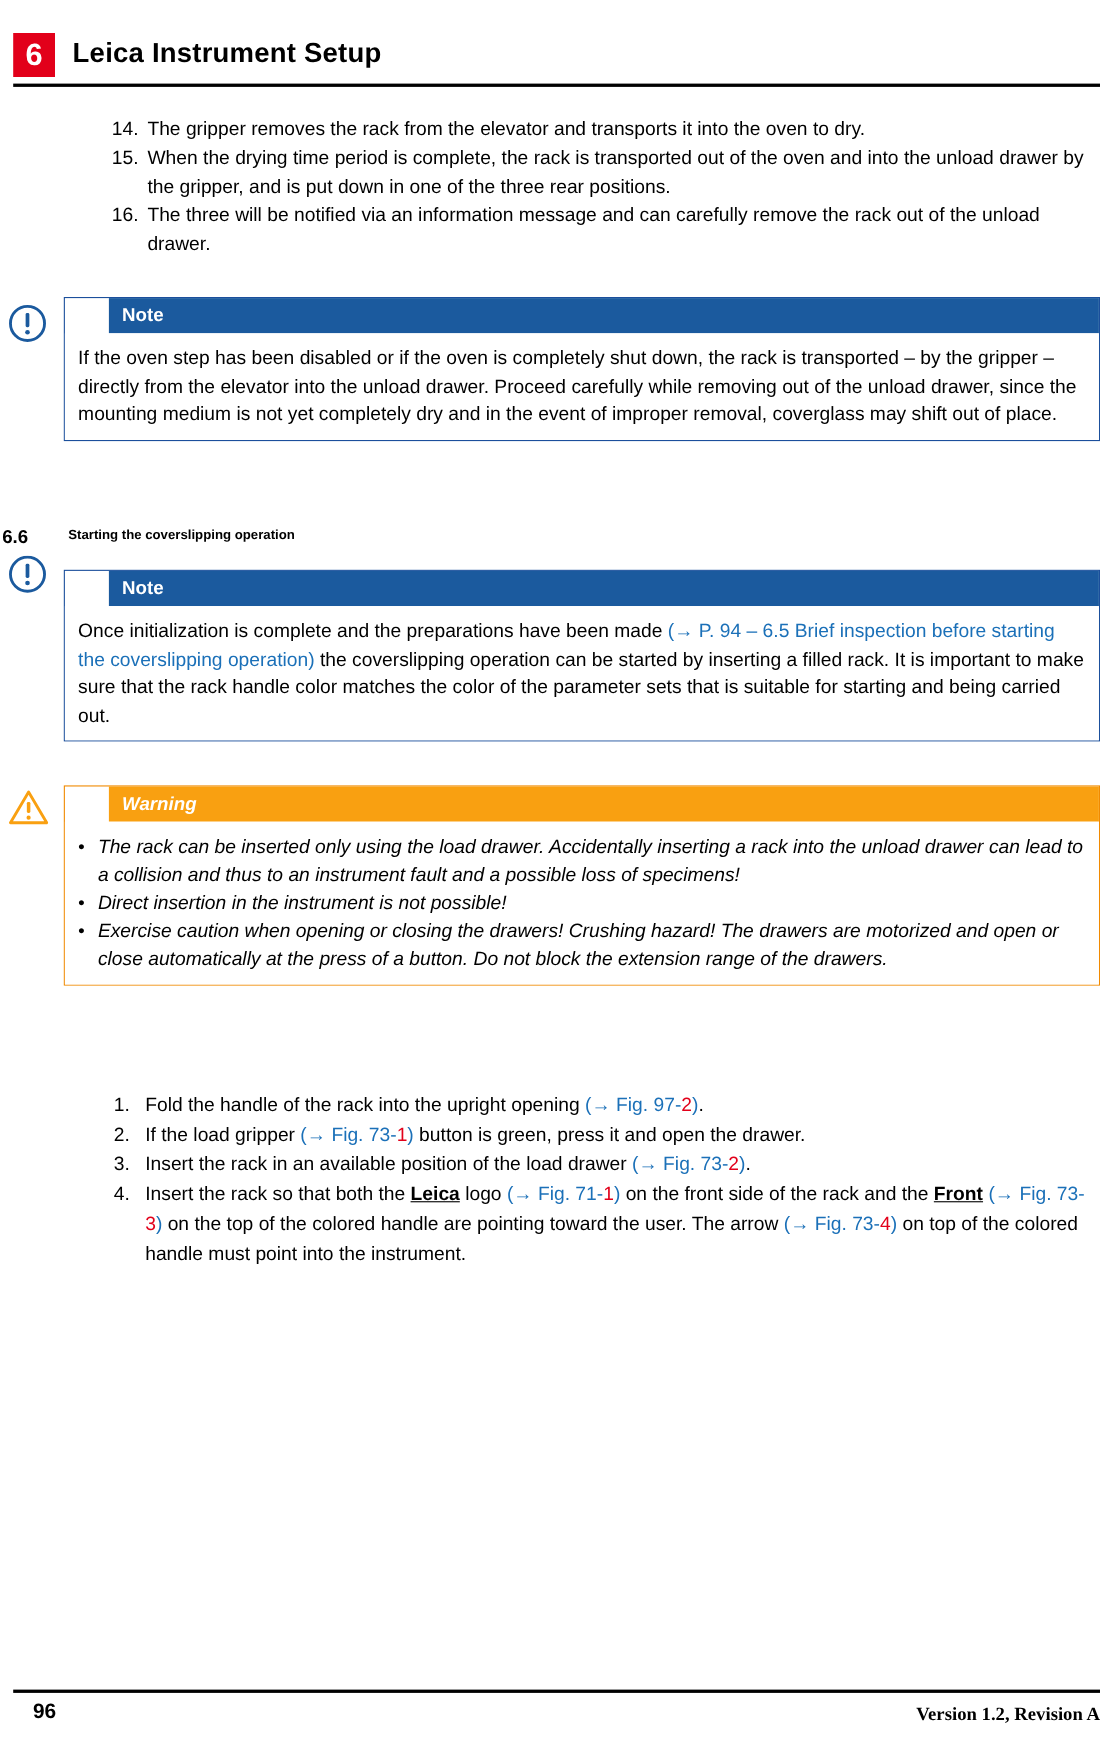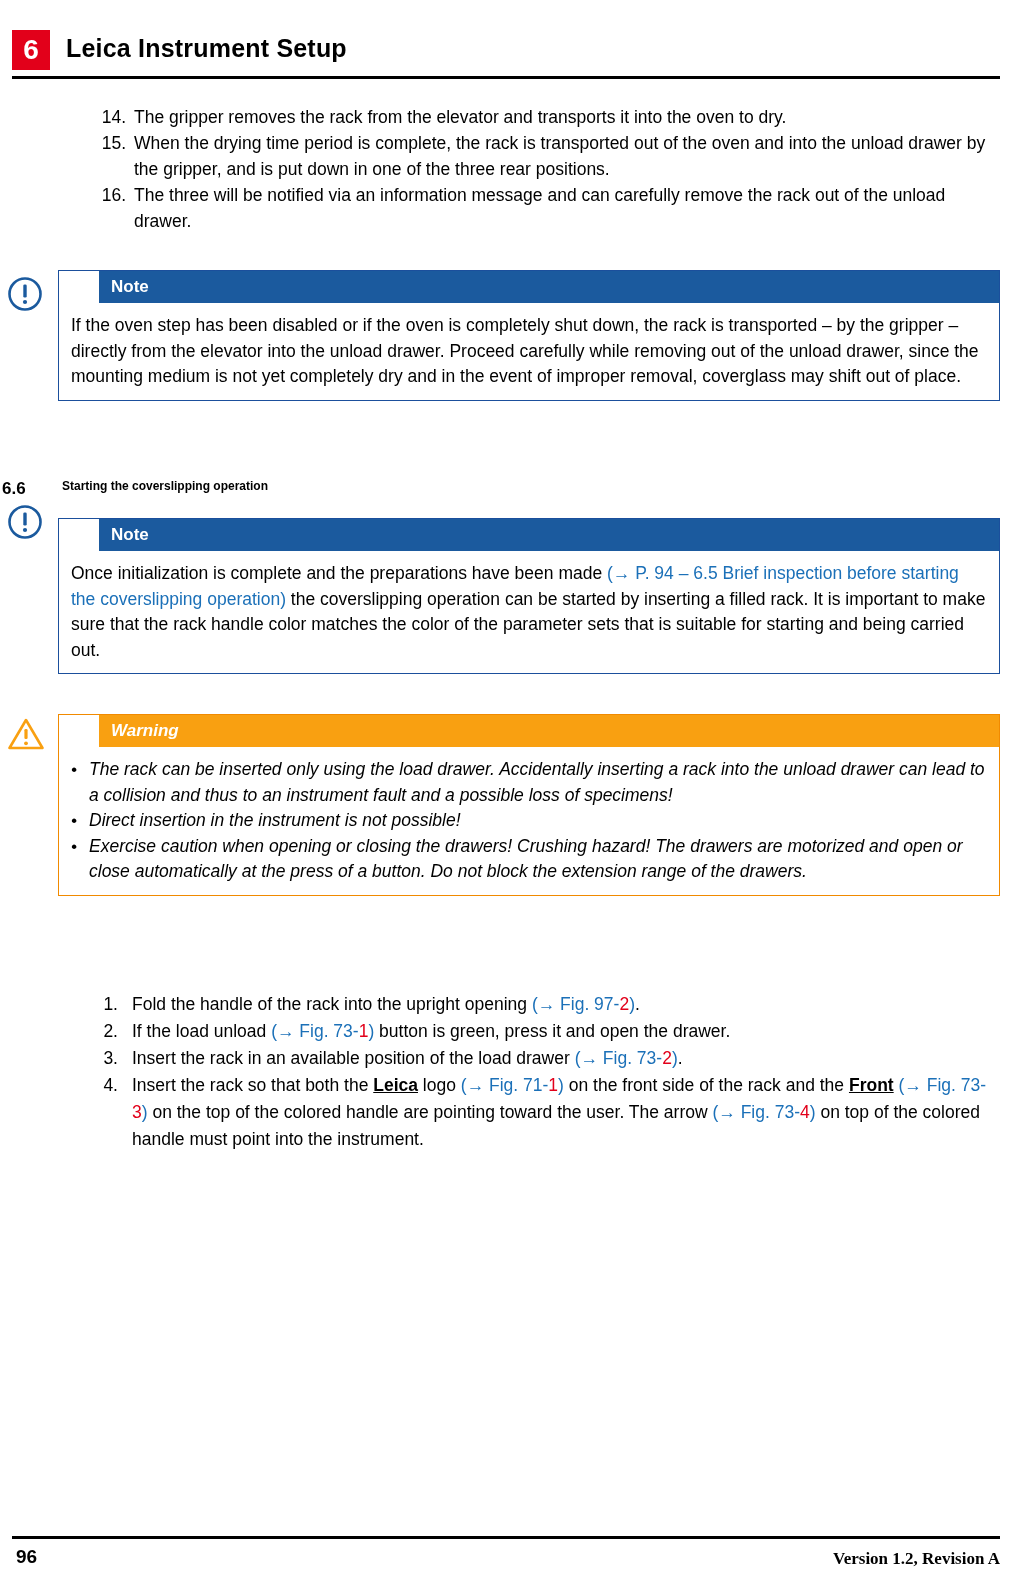--- a/index.html
+++ b/index.html
@@ -157,21 +157,21 @@
   .footer-rule {
     position: absolute;
     left: 12px;
     top: 1536px;
     width: 988px;
     height: 3px;
     background: #000000;
   }
   .footer-left {
     position: absolute;
-    left: 16px;
+    left: 30px;
     top: 1546px;
     font-size: 19px;
     font-weight: bold;
   }
   .footer-right {
     position: absolute;
     right: 12px;
     top: 1549px;
     font-size: 17px;
     font-weight: bold;
@@ -256,21 +256,21 @@
     </div>
   </div>
 
   <div class="ol-block" style="left:92px; top:991px; width:905px; line-height:27px;">
     <div class="li-row">
       <div class="li-num" style="width:26px;">1.</div>
       <div class="li-text" style="padding-left:14px;"><span>Fold the handle of the rack into the upright opening </span><span class="xref">(→ Fig.  97-</span><span class="xref-red">2</span><span class="xref">)</span><span>.</span></div>
     </div>
     <div class="li-row">
       <div class="li-num" style="width:26px;">2.</div>
-      <div class="li-text" style="padding-left:14px;"><span>If the load unload </span><span class="xref">(→ Fig.  73-</span><span class="xref-red">1</span><span class="xref">)</span><span> button is green, press it and open the drawer.</span></div>
+      <div class="li-text" style="padding-left:14px;"><span>If the load gripper </span><span class="xref">(→ Fig.  73-</span><span class="xref-red">1</span><span class="xref">)</span><span> button is green, press it and open the drawer.</span></div>
     </div>
     <div class="li-row">
       <div class="li-num" style="width:26px;">3.</div>
       <div class="li-text" style="padding-left:14px;"><span>Insert the rack in an available position of the load drawer </span><span class="xref">(→ Fig.  73-</span><span class="xref-red">2</span><span class="xref">)</span><span>.</span></div>
     </div>
     <div class="li-row">
       <div class="li-num" style="width:26px;">4.</div>
       <div class="li-text" style="padding-left:14px;"><span>Insert the rack so that both the </span><span class="ul-bold">Leica</span><span> logo </span><span class="xref">(→ Fig.  71-</span><span class="xref-red">1</span><span class="xref">)</span><span> on the front side of the rack and the </span><span class="ul-bold">Front</span><span> </span><span class="xref">(→ Fig.  73-</span><span class="xref-red">3</span><span class="xref">)</span><span> on the top of the colored handle are pointing toward the user. The arrow </span><span class="xref">(→ Fig.  73-</span><span class="xref-red">4</span><span class="xref">)</span><span> on top of the colored handle must point into the instrument.</span></div>
     </div>
   </div>

